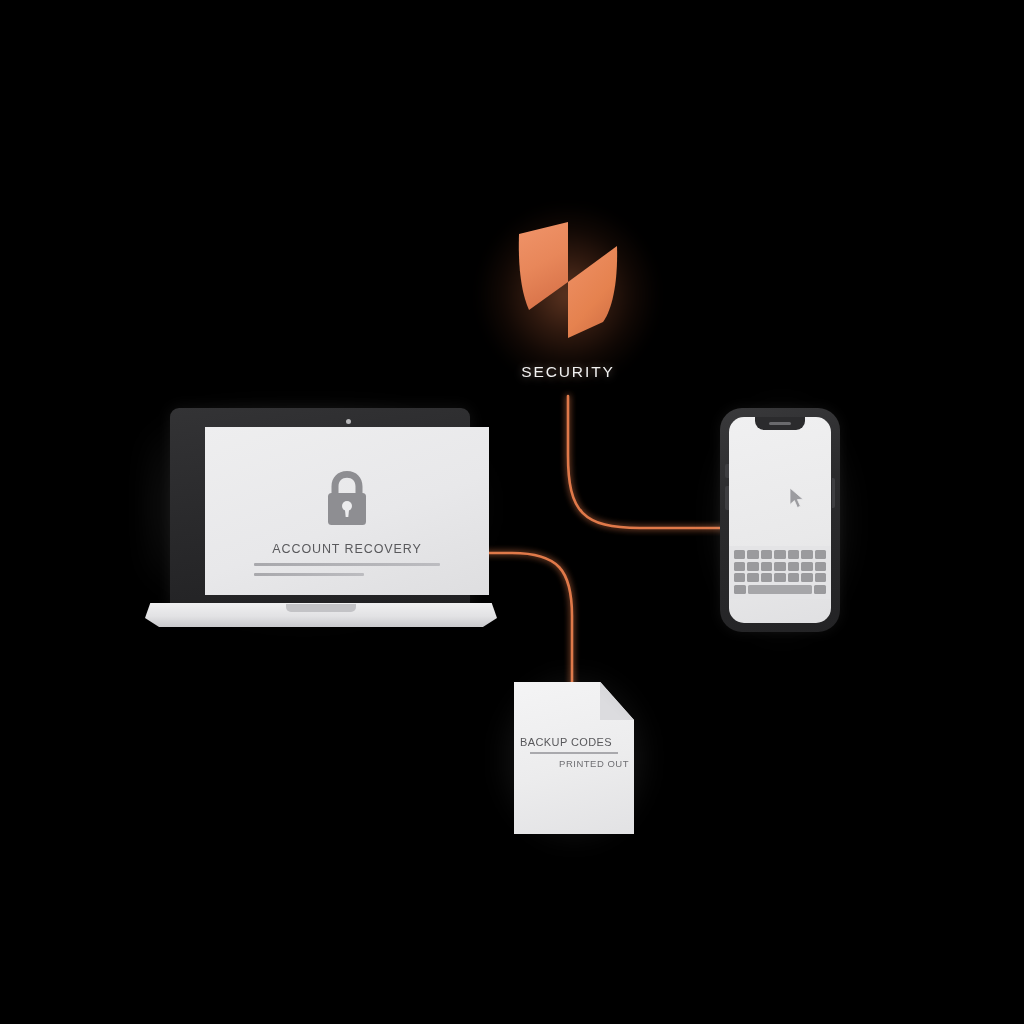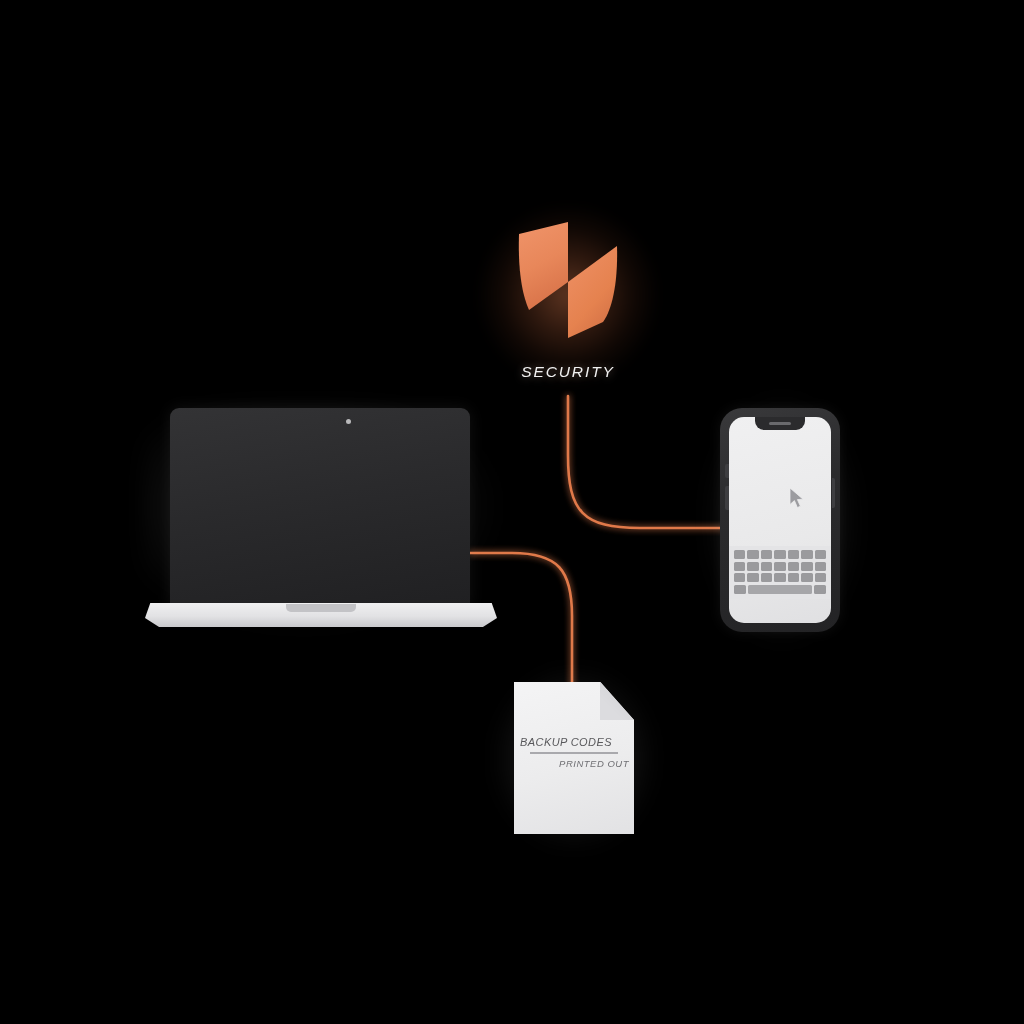--- a/index.html
+++ b/index.html
@@ -7,21 +7,20 @@
     padding: 0;
     background: #000000;
   }
   #scene {
     position: relative;
     width: 1024px;
     height: 1024px;
     background: #000000;
     overflow: hidden;
     font-family: "Liberation Sans", sans-serif;
-    font-style: italic;
   }
 
   
   #security-node {
     position: absolute;
     left: 468px;
     top: 200px;
     width: 200px;
     height: 200px;
   }
@@ -385,20 +384,37 @@
     </svg>
     <div id="security-label">SECURITY</div>
   </div>
 
   <div id="laptop">
     <div id="laptop-glow"></div>
 
     <div id="laptop-lid">
       <div id="webcam-dot"></div>
 
+      <div id="laptop-screen">
+
+        <div id="lock-icon-wrap">
+          <svg viewBox="0 0 48 58" xmlns="http://www.w3.org/2000/svg">
+            <path d="M 24 2 C 14.5 2 8.5 8.5 8.5 17.5 L 8.5 25 L 15.5 25 L 15.5 17.5
+                     C 15.5 12 19 8.8 24 8.8 C 29 8.8 32.5 12 32.5 17.5 L 32.5 25
+                     L 39.5 25 L 39.5 17.5 C 39.5 8.5 33.5 2 24 2 Z" fill="#8E8E92"></path>
+            <rect x="5" y="24" width="38" height="32" rx="3.5" fill="#8E8E92"></rect>
+            <circle cx="24" cy="37" r="5" fill="#ECECEE"></circle>
+            <path d="M 21.6 37 L 26.4 37 L 25.3 48 L 22.7 48 Z" fill="#ECECEE"></path>
+          </svg>
+        </div>
+
+        <div id="laptop-title">ACCOUNT RECOVERY</div>
+        <div id="lap-line-1" class="lap-line"></div>
+        <div id="lap-line-2" class="lap-line"></div>
+      </div>
     </div>
 
     <div id="laptop-base"></div>
     <div id="laptop-notch"></div>
   </div>
 
   <div id="phone">
     <div id="phone-glow"></div>
 
     <div id="phone-body">

